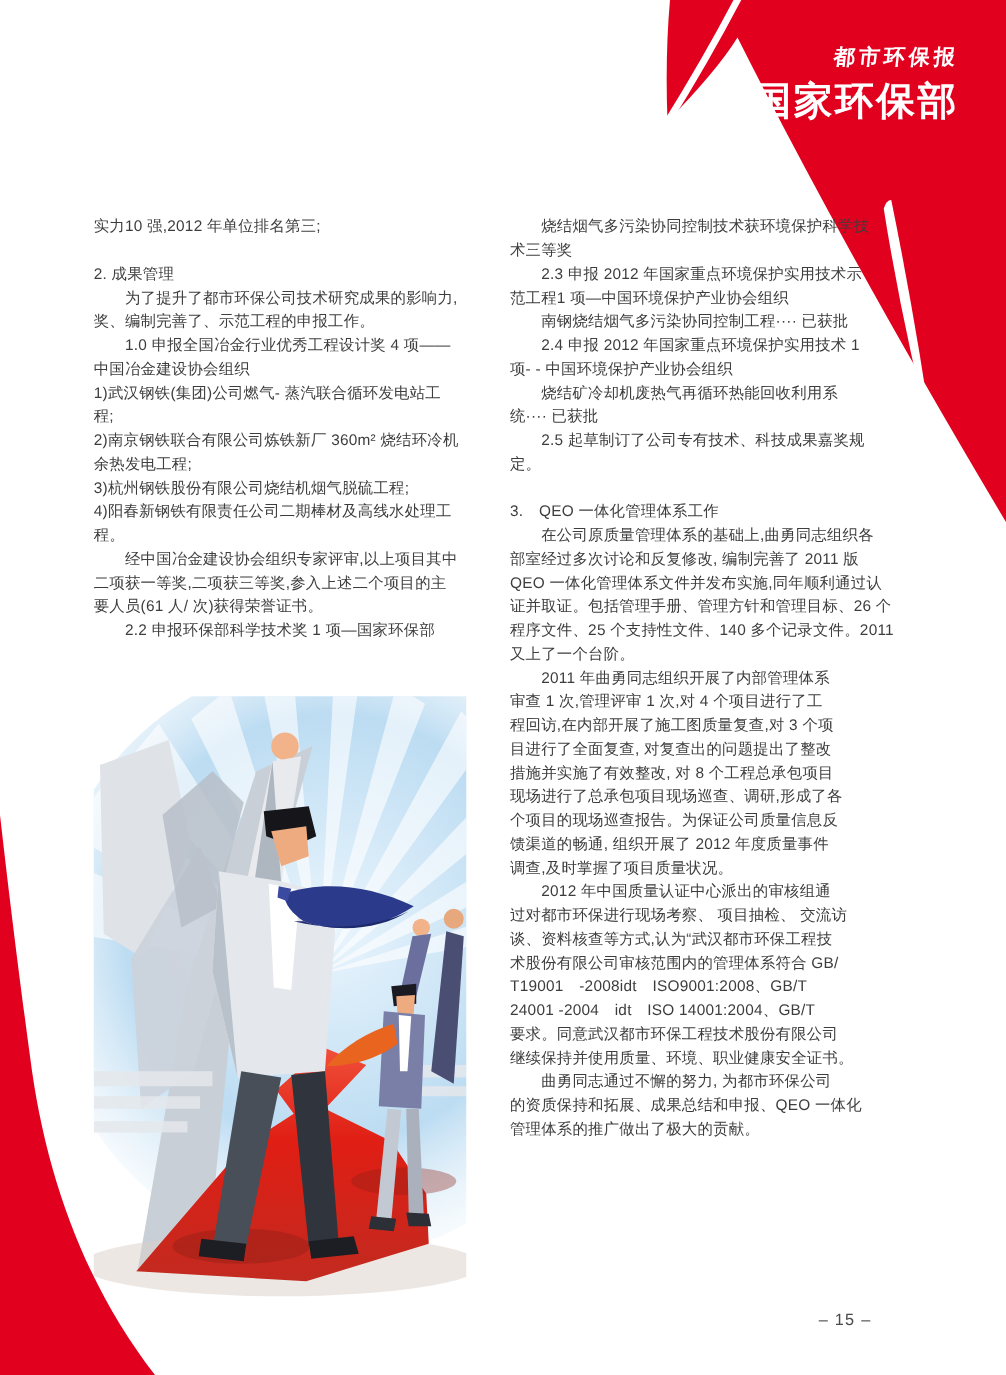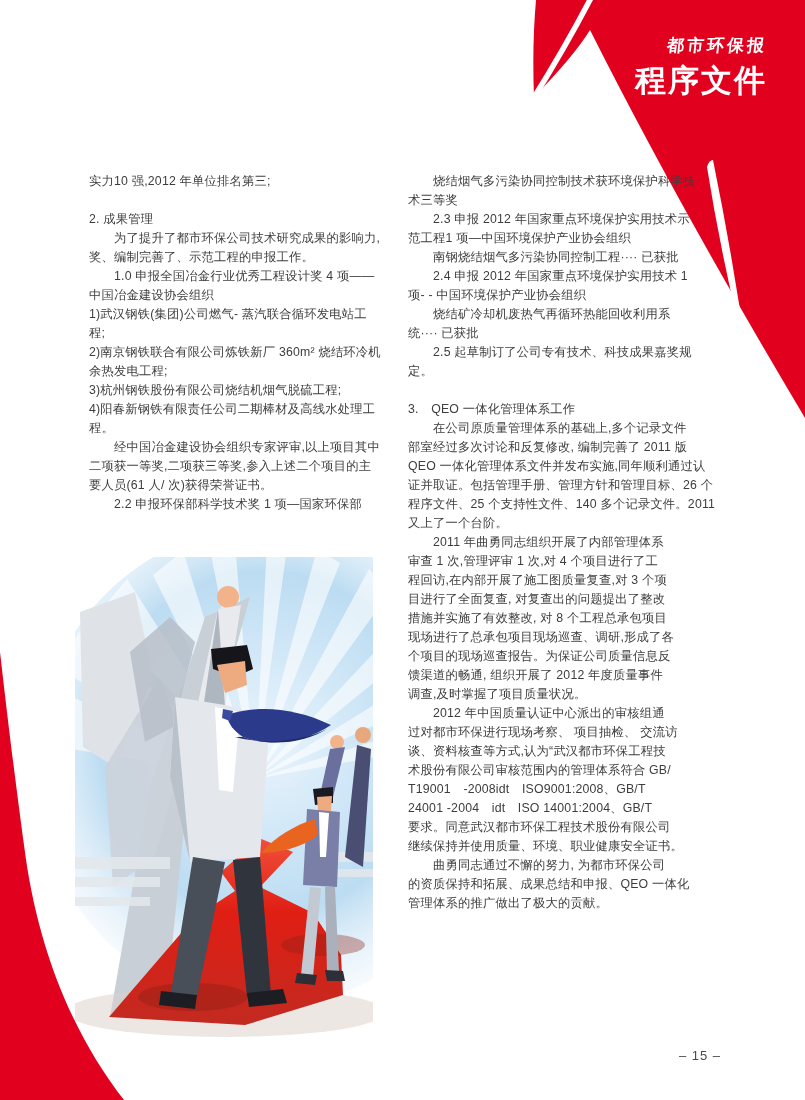--- a/index.html
+++ b/index.html
@@ -20,25 +20,25 @@
   .masthead .section-title{
     font-size:31px;font-weight:bold;letter-spacing:2px;
     font-family:"Liberation Serif","DejaVu Serif",serif;
   }
   .col{
     position:absolute;top:172px;width:300px;
     font-size:12.3px;line-height:19px;color:#3d3d3d;
     letter-spacing:0.2px;
   }
   .col .line{min-height:19px;white-space:pre;}
-  .col-left{left:89px;}
+  .col-left{left:75px;}
   .col-right{left:408px;}
   .illus{position:absolute;left:75px;top:557px;}
   .page-number{
-    position:absolute;left:655px;top:1048px;width:90px;text-align:center;
+    position:absolute;left:655px;top:1048px;width:90px;text-align:left;
     font-size:13px;color:#4a4a4a;letter-spacing:1px;
   }
 </style>
 </head>
 <body>
 
 <div class="page">
 
   <svg class="deco" width="805" height="1100" viewBox="0 0 805 1100">
 
@@ -48,21 +48,21 @@
       <path d="M713,160 Q733,258 748,363 Q722,262 707,167 Q709,160 713,160 Z" fill="#ffffff"></path>
     </g>
 
     <g>
       <path d="M0,652 C10,740 18,800 24,845 C36,940 68,1028 124,1100 L0,1100 Z" fill="#e2001f"></path>
     </g>
   </svg>
 
   <div class="masthead">
     <div class="logo">都市环保报</div>
-    <div class="section-title">程序文件</div>
+    <div class="section-title">国家环保部</div>
   </div>
 
   <div class="col col-left">
       <div class="line">实力10 强,2012 年单位排名第三;</div>
       <div class="line">&nbsp;</div>
       <div class="line">2. 成果管理</div>
       <div class="line">　　为了提升了都市环保公司技术研究成果的影响力,</div>
       <div class="line">奖、编制完善了、示范工程的申报工作。</div>
       <div class="line">　　1.0 申报全国冶金行业优秀工程设计奖 4 项——</div>
       <div class="line">中国冶金建设协会组织</div>
@@ -85,21 +85,21 @@
       <div class="line">范工程1 项—中国环境保护产业协会组织</div>
       <div class="line">　　南钢烧结烟气多污染协同控制工程···· 已获批</div>
       <div class="line">　　2.4 申报 2012 年国家重点环境保护实用技术 1</div>
       <div class="line">项- - 中国环境保护产业协会组织</div>
       <div class="line">　　烧结矿冷却机废热气再循环热能回收利用系</div>
       <div class="line">统···· 已获批</div>
       <div class="line">　　2.5 起草制订了公司专有技术、科技成果嘉奖规</div>
       <div class="line">定。</div>
       <div class="line">&nbsp;</div>
       <div class="line">3.　QEO 一体化管理体系工作</div>
-      <div class="line">　　在公司原质量管理体系的基础上,多个记录文件</div>
+      <div class="line">　　在公司原质量管理体系的基础上,曲勇同志组织各</div>
       <div class="line">部室经过多次讨论和反复修改, 编制完善了 2011 版</div>
       <div class="line">QEO 一体化管理体系文件并发布实施,同年顺利通过认</div>
       <div class="line">证并取证。包括管理手册、管理方针和管理目标、26 个</div>
       <div class="line">程序文件、25 个支持性文件、140 多个记录文件。2011</div>
       <div class="line">又上了一个台阶。</div>
       <div class="line">　　2011 年曲勇同志组织开展了内部管理体系</div>
       <div class="line">审查 1 次,管理评审 1 次,对 4 个项目进行了工</div>
       <div class="line">程回访,在内部开展了施工图质量复查,对 3 个项</div>
       <div class="line">目进行了全面复查, 对复查出的问题提出了整改</div>
       <div class="line">措施并实施了有效整改, 对 8 个工程总承包项目</div>

